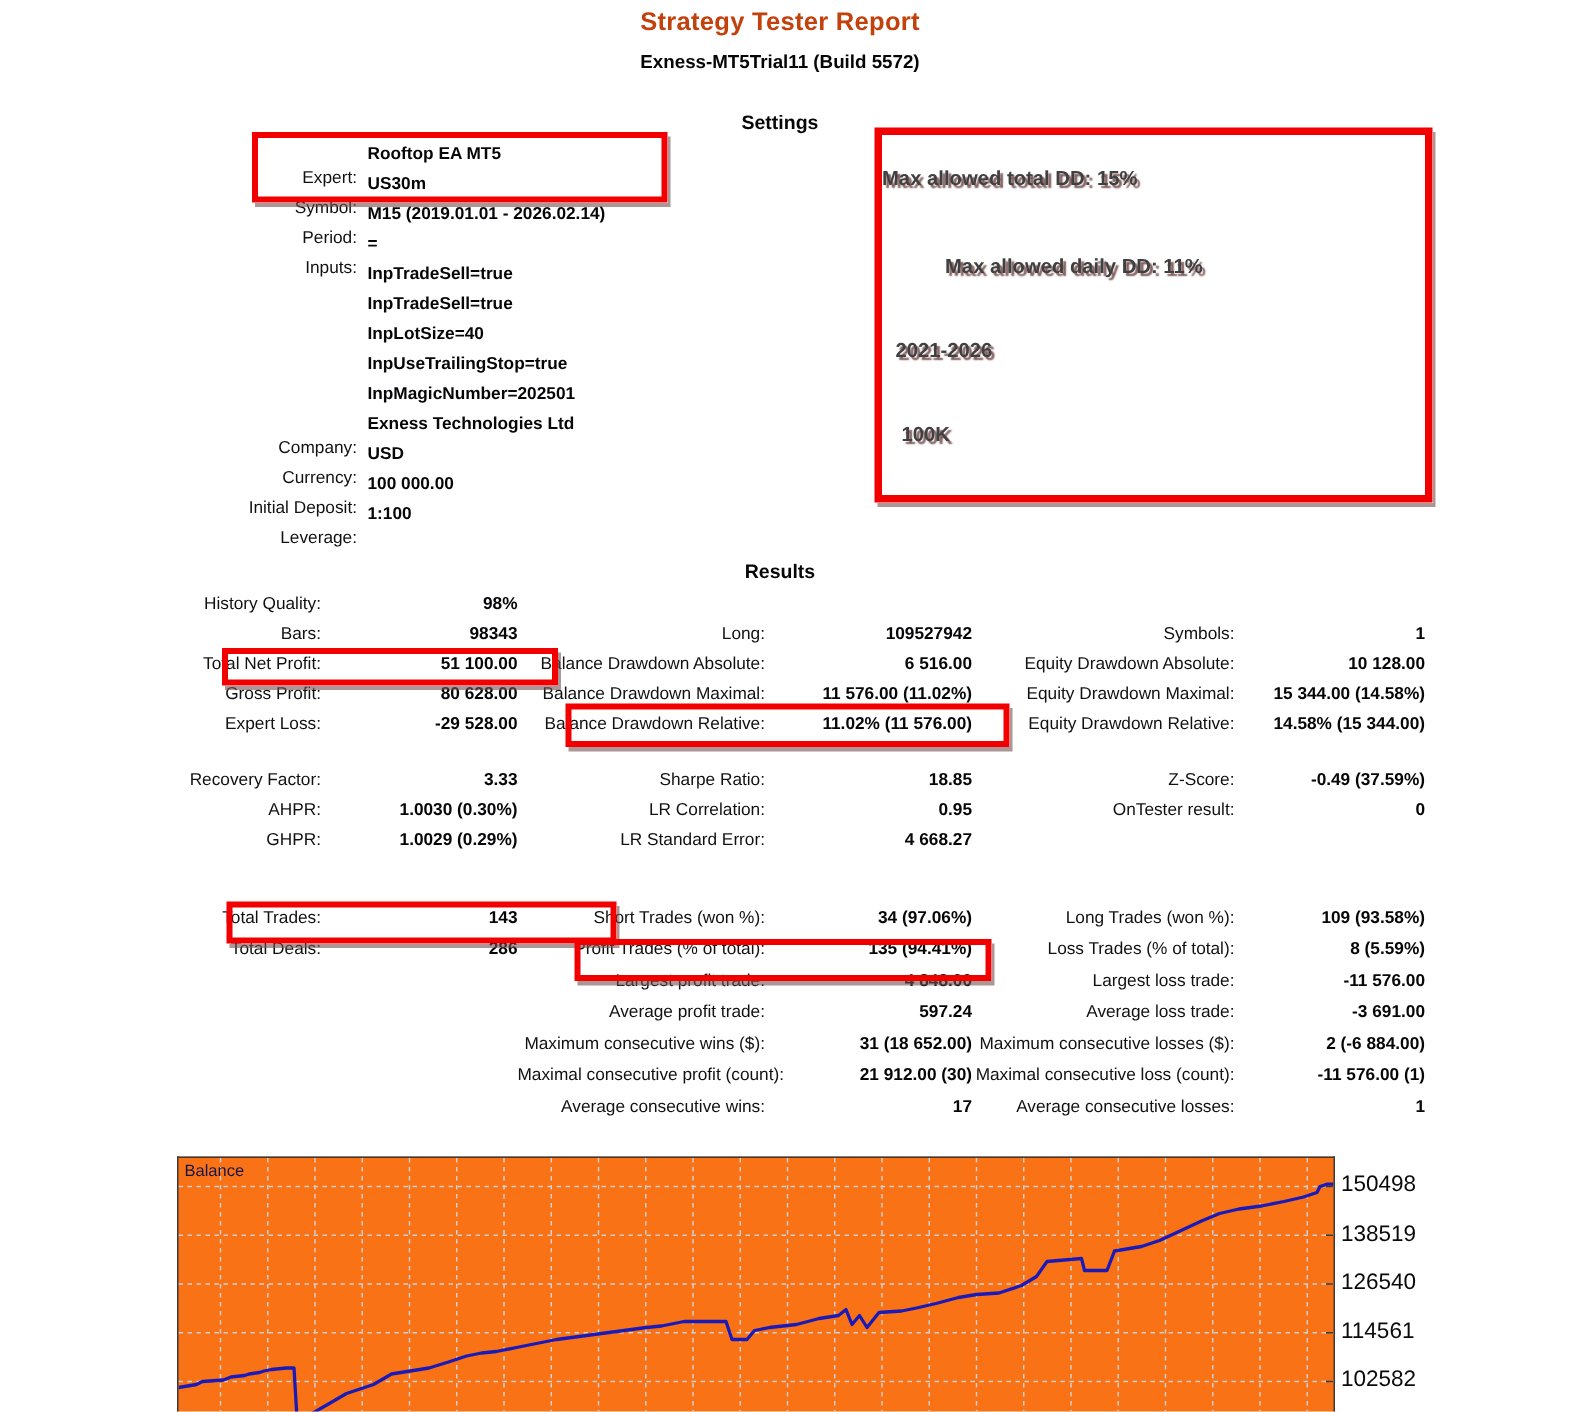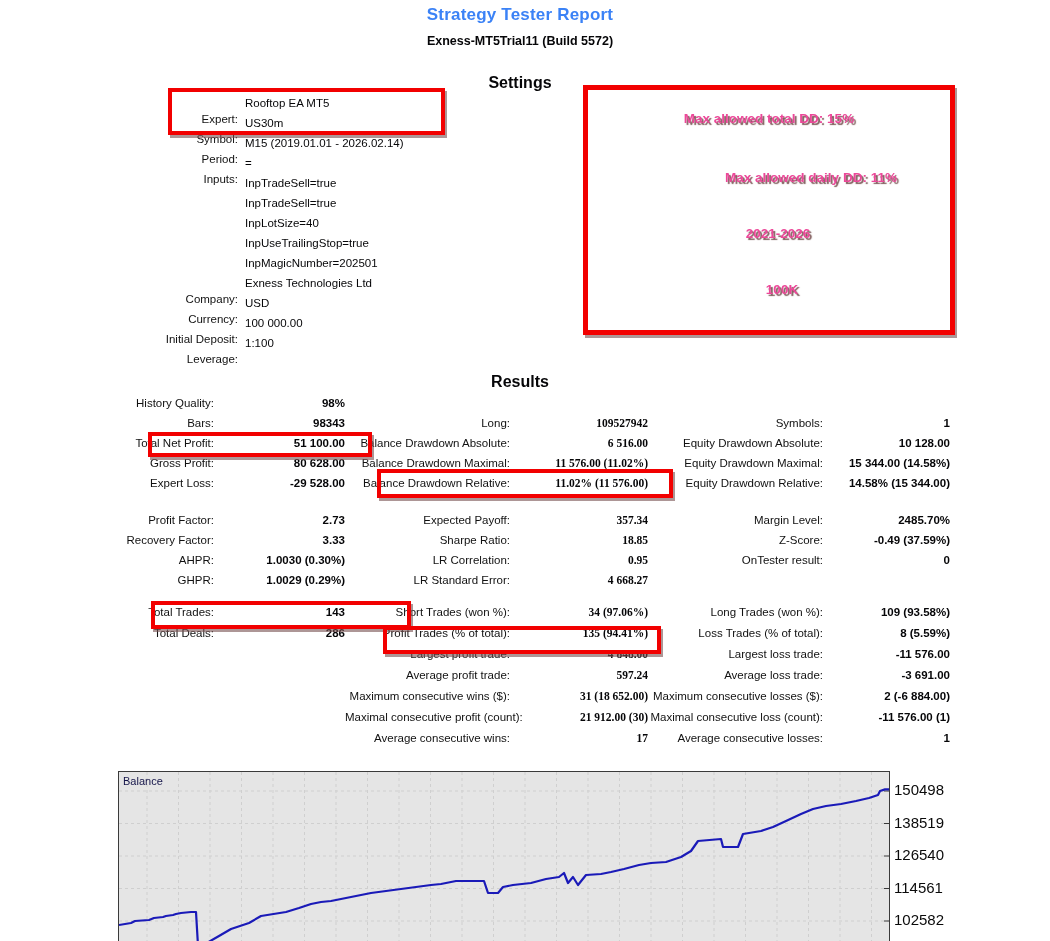--- a/index.html
+++ b/index.html
@@ -6,76 +6,76 @@
   body{
     width:1050px;height:941px;position:relative;overflow:hidden;
     background:#fff;color:#000;
     font-family:"Liberation Sans","DejaVu Sans",sans-serif;
     font-size:11.5px;
   }
   .abs{position:absolute;}
   
   .title{
     top:5px;left:0;width:1040px;text-align:center;
-    font-size:17px;font-weight:bold;color:#3b82f6;letter-spacing:.2px;
+    font-size:17px;font-weight:bold;color:#c2410c;letter-spacing:.2px;
   }
   .subtitle{
     top:34px;left:0;width:1040px;text-align:center;
     font-size:12.5px;font-weight:bold;color:#060608;
   }
   .section-header{
     left:0;width:1040px;text-align:center;
-    font-size:16px;font-weight:bold;color:#060608;
+    font-size:13px;font-weight:bold;color:#060608;
   }
   #settings-header{top:74px;}
   #results-header{top:373px;}
   
   #settings-rows{top:93px;left:0;width:620px;}
   .srow{display:flex;height:20px;line-height:20px;}
   .slabel{width:245px;text-align:right;padding-right:7px;box-sizing:border-box;color:#111;margin-top:16px;}
-  .svalue{font-weight:normal;color:#060608;white-space:pre;}
+  .svalue{font-weight:bold;color:#060608;white-space:pre;}
   
   .rblock{left:0;width:980px;}
   #rblock1{top:393px;}
   #rblock2{top:510px;}
   #rblock3{top:602px;}
   .rrow{display:flex;height:20px;line-height:20px;}
   #rblock3 .rrow{height:21px;line-height:21px;}
   .rl,.rv{text-align:right;white-space:pre;box-sizing:border-box;}
   .rl{color:#111;}
   .rv{font-weight:bold;color:#060608;}
   .rl1{width:214px;}.rv1{width:131px;}
-  .rl2{width:165px;}.rv2{width:138px;font-family:Liberation Serif, serif;}
+  .rl2{width:165px;}.rv2{width:138px;}
   .rl3{width:175px;}.rv3{width:127px;}
   
   .redbox{
     position:absolute;box-sizing:border-box;
     border:4px solid #f20000;
     box-shadow:2px 3px 0 rgba(118,80,80,.6);
     background:transparent;
   }
   #box-expert{left:168px;top:88px;width:277px;height:47px;}
   #box-annotation{left:583px;top:85px;width:372px;height:250px;border-width:5px;}
   #box-netprofit{left:148px;top:432px;width:224px;height:25px;}
   #box-bdr{left:377px;top:469px;width:296px;height:29px;}
   #box-trades{left:151px;top:601px;width:260px;height:28px;}
   #box-profittrades{left:383px;top:626px;width:278px;height:28px;}
   .aline{
-    position:absolute;left:0;width:100%;text-align:center;
-    font-size:13.5px;font-weight:bold;color:#ec4899;
+    position:absolute;left:0;width:100%;
+    font-size:13.5px;font-weight:bold;color:#404040;
     text-shadow:2px 2px 1px rgba(105,62,62,.85);
     line-height:14px;white-space:pre;
   }
   .aline1{top:22px;}
   .aline2{top:81px;padding-left:42px;}
   .aline3{top:137px;transform:translateX(9px);}
   .aline4{top:193px;transform:translateX(13px);}
   
   #chart-wrap{left:118px;top:771px;width:770px;height:170px;
-    border:1px solid #3a3a3a;border-bottom:none;box-sizing:content-box;background:#e5e5e5;}
+    border:1px solid #3a3a3a;border-bottom:none;box-sizing:content-box;background:#f97316;}
   #chart-svg{display:block;}
   #balance-label{left:4px;top:3px;font-size:11px;color:#15154a;}
   .ylabel{position:absolute;left:894px;font-size:15px;line-height:14px;color:#0a0a0a;white-space:pre;}
 </style>
 </head>
 <body>
 
 <div class="abs title">Strategy Tester Report</div>
 <div class="abs subtitle">Exness-MT5Trial11 (Build 5572)</div>
 
@@ -172,28 +172,20 @@
     <div class="rrow">
       <span class="rl rl1">Expert Loss:</span>
       <span class="rv rv1">-29 528.00</span>
       <span class="rl rl2">Balance Drawdown Relative:</span>
       <span class="rv rv2">11.02% (11 576.00)</span>
       <span class="rl rl3">Equity Drawdown Relative:</span>
       <span class="rv rv3">14.58% (15 344.00)</span>
     </div>
   </div>
 <div class="abs rblock" id="rblock2">
-    <div class="rrow">
-      <span class="rl rl1">Profit Factor:</span>
-      <span class="rv rv1">2.73</span>
-      <span class="rl rl2">Expected Payoff:</span>
-      <span class="rv rv2">357.34</span>
-      <span class="rl rl3">Margin Level:</span>
-      <span class="rv rv3">2485.70%</span>
-    </div>
     <div class="rrow">
       <span class="rl rl1">Recovery Factor:</span>
       <span class="rv rv1">3.33</span>
       <span class="rl rl2">Sharpe Ratio:</span>
       <span class="rv rv2">18.85</span>
       <span class="rl rl3">Z-Score:</span>
       <span class="rv rv3">-0.49 (37.59%)</span>
     </div>
     <div class="rrow">
       <span class="rl rl1">AHPR:</span>

